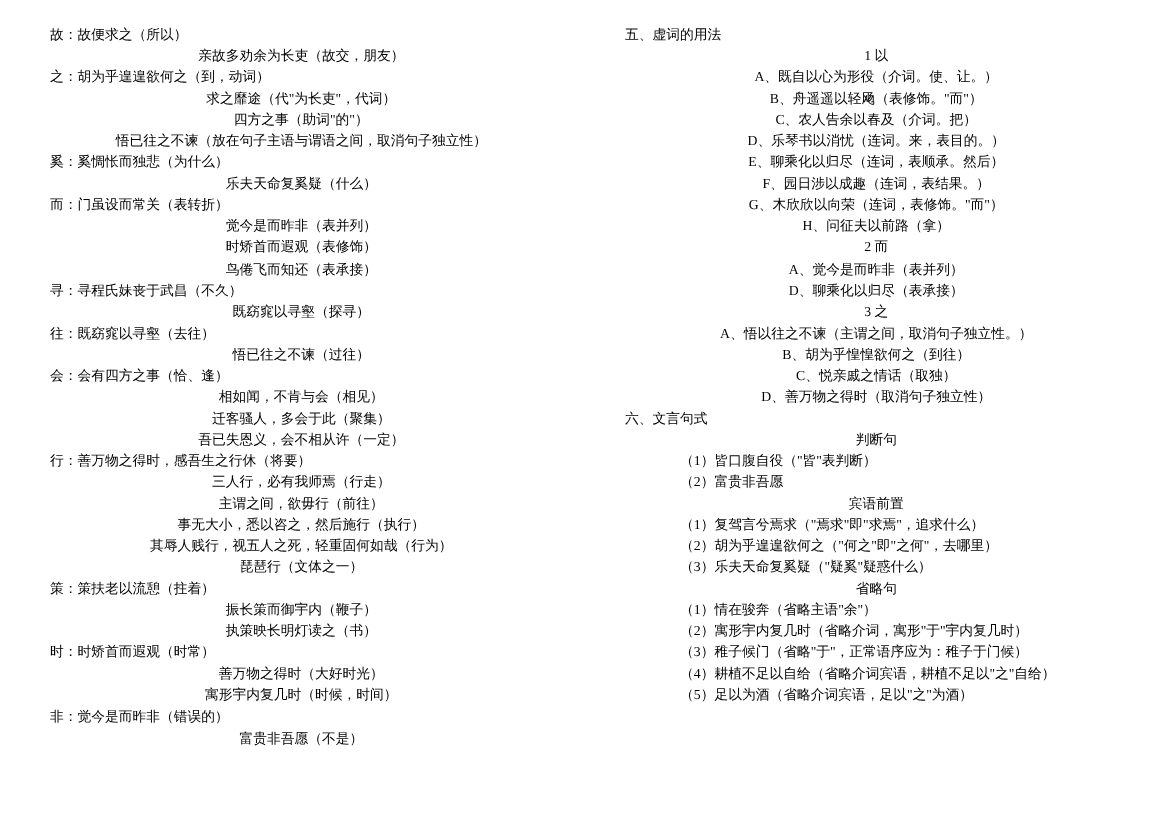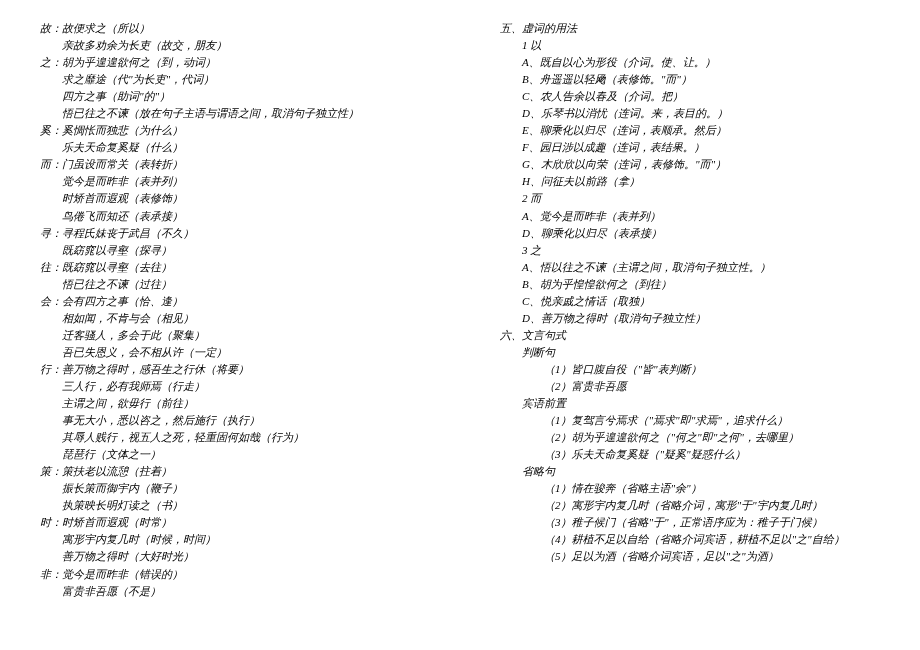--- a/index.html
+++ b/index.html
@@ -11,28 +11,27 @@
       color: #000;
       width: 920px;
       height: 650px;
       box-sizing: border-box;
       display: flex;
       gap: 80px;
       line-height: 1.55;
     }
     .col {
       flex: 1;
-      font-style: italic;
     }
     .entry {
       margin: 0;
       white-space: nowrap;
     }
     .indent-0 { padding-left: 0; }
-    .indent-1 { padding-left: 22px; }
+    .indent-1 { padding-left: 22px; text-align: center; }
     .indent-2 { padding-left: 44px; }
   </style>
 </head>
 <body>
 
 <div class="col" id="left-col">
     <p class="entry indent-0">故：故便求之（所以）</p>
     <p class="entry indent-1">亲故多劝余为长吏（故交，朋友）</p>
     <p class="entry indent-0">之：胡为乎遑遑欲何之（到，动词）</p>
     <p class="entry indent-1">求之靡途（代"为长吏"，代词）</p>
@@ -55,22 +54,22 @@
     <p class="entry indent-0">行：善万物之得时，感吾生之行休（将要）</p>
     <p class="entry indent-1">三人行，必有我师焉（行走）</p>
     <p class="entry indent-1">主谓之间，欲毋行（前往）</p>
     <p class="entry indent-1">事无大小，悉以咨之，然后施行（执行）</p>
     <p class="entry indent-1">其辱人贱行，视五人之死，轻重固何如哉（行为）</p>
     <p class="entry indent-1">琵琶行（文体之一）</p>
     <p class="entry indent-0">策：策扶老以流憩（拄着）</p>
     <p class="entry indent-1">振长策而御宇内（鞭子）</p>
     <p class="entry indent-1">执策映长明灯读之（书）</p>
     <p class="entry indent-0">时：时矫首而遐观（时常）</p>
+    <p class="entry indent-1">善万物之得时（大好时光）</p>
     <p class="entry indent-1">寓形宇内复几时（时候，时间）</p>
-    <p class="entry indent-1">善万物之得时（大好时光）</p>
     <p class="entry indent-0">非：觉今是而昨非（错误的）</p>
     <p class="entry indent-1">富贵非吾愿（不是）</p>
   </div>
 <div class="col" id="right-col">
     <p class="entry indent-0">五、虚词的用法</p>
     <p class="entry indent-1">1 以</p>
     <p class="entry indent-1">A、既自以心为形役（介词。使、让。）</p>
     <p class="entry indent-1">B、舟遥遥以轻飏（表修饰。"而"）</p>
     <p class="entry indent-1">C、农人告余以春及（介词。把）</p>
     <p class="entry indent-1">D、乐琴书以消忧（连词。来，表目的。）</p>

